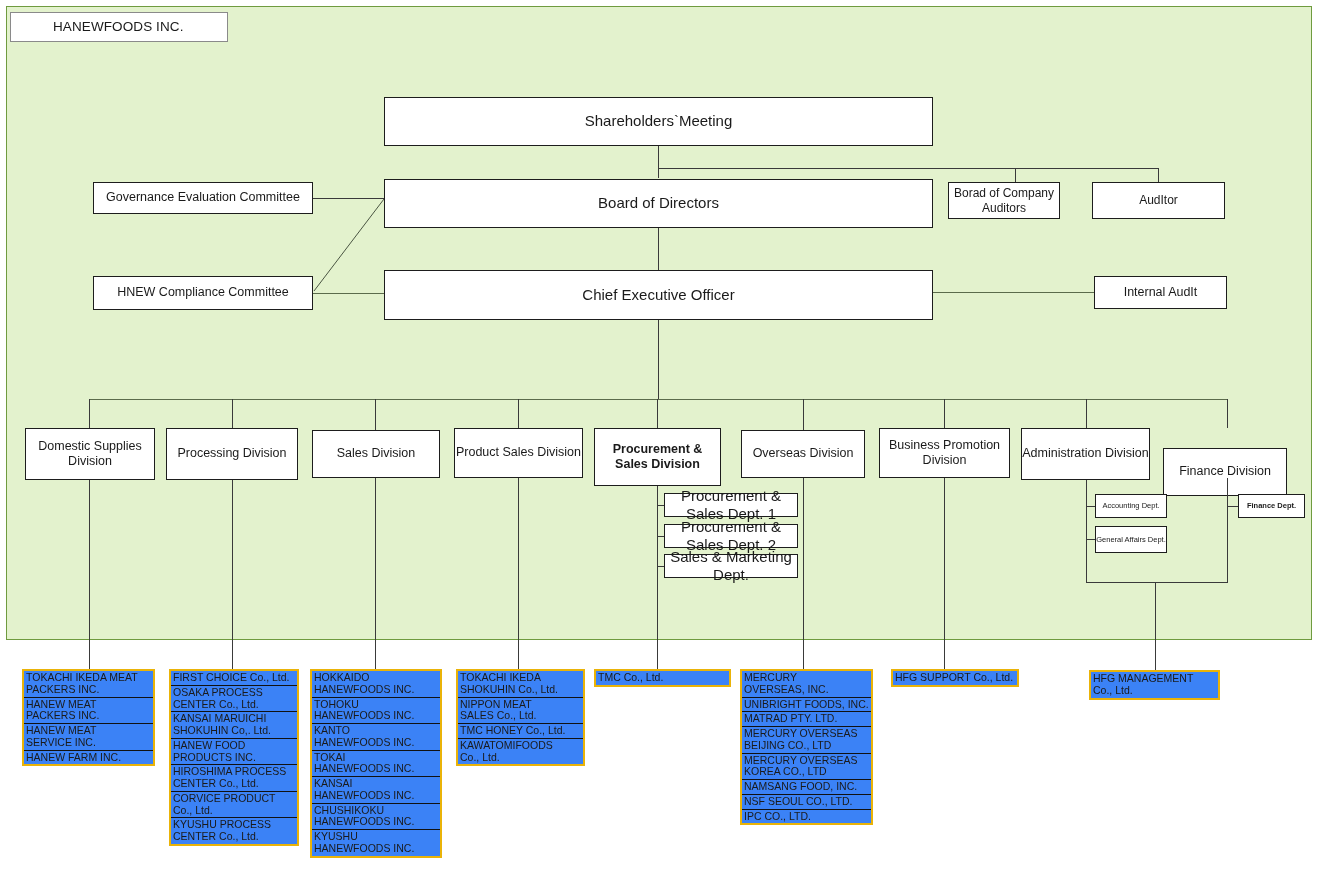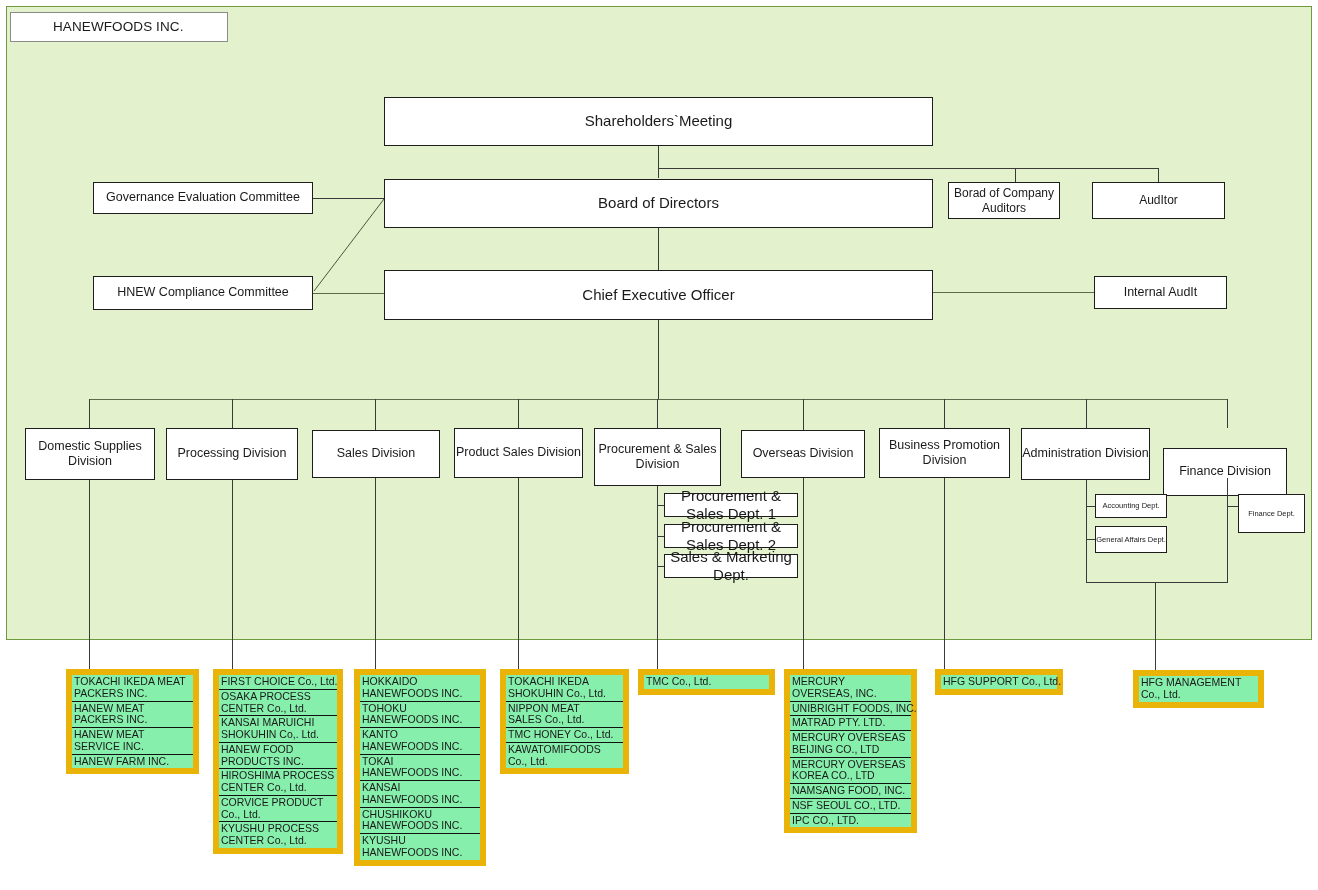--- a/index.html
+++ b/index.html
@@ -28,22 +28,22 @@
              justify-content:flex-start;padding-left:42px;letter-spacing:.1px;}
 
   .top-box{font-size:15px;}
   .mid-box{font-size:12.5px;}
   .aud-box{font-size:12px;}
   .div-box{font-size:12.5px;}
   .dept-box{font-size:15px;}
   .dept-box-sm{font-size:7.5px;}
 
   
-  .sub{position:absolute;background:#86efac;border:6px solid #eab308;
-       box-sizing:border-box;margin-left:44px;}
+  .sub{position:absolute;background:#3b82f6;border:2px solid #eab308;
+       box-sizing:border-box;}
   .sub .row{border-bottom:1px solid #111;box-sizing:border-box;
             font-size:10.5px;padding:1px 3px 1px 2px;line-height:1.12;
             font-family:"Liberation Sans",sans-serif;}
   .sub .row:last-child{border-bottom:none;}
   .sub .l1{text-align:left;white-space:nowrap;}
   .sub .l2{white-space:nowrap;}
 </style>
 </head>
 <body>
 
@@ -132,21 +132,21 @@
   </div>
   <div class="box div-box" style="left:166px;top:428px;width:132px;height:52px;">
     <span>Processing Division</span>
   </div>
   <div class="box div-box" style="left:312px;top:430px;width:128px;height:48px;">
     <span>Sales Division</span>
   </div>
   <div class="box div-box" style="left:454px;top:428px;width:129px;height:50px;">
     <span>Product Sales Division</span>
   </div>
-  <div class="box div-box" style="left:594px;top:428px;width:127px;height:58px;">
+  <div class="box div-box" style="left:594px;top:428px;width:127px;height:58px;font-weight:bold;">
     <span>Procurement &amp; Sales Division</span>
   </div>
   <div class="box div-box" style="left:741px;top:430px;width:124px;height:48px;">
     <span>Overseas  Division</span>
   </div>
   <div class="box div-box" style="left:879px;top:428px;width:131px;height:50px;">
     <span>Business Promotion Division</span>
   </div>
   <div class="box div-box" style="left:1021px;top:428px;width:129px;height:52px;">
     <span>Administration Division</span>
@@ -180,21 +180,21 @@
   <div class="hline" style="left:1086px;top:506px;width:10px;"></div>
   <div class="hline" style="left:1086px;top:539px;width:10px;"></div>
   <div class="hline" style="left:1227px;top:506px;width:12px;"></div>
 
   <div class="box dept-box-sm" style="left:1095px;top:494px;width:72px;height:24px;">
     <span>Accounting Dept.</span>
   </div>
   <div class="box dept-box-sm" style="left:1095px;top:526px;width:72px;height:27px;">
     <span>General  Affairs Dept.</span>
   </div>
-  <div class="box dept-box-sm" style="left:1238px;top:494px;width:67px;height:39px;">
+  <div class="box dept-box-sm" style="left:1238px;top:494px;width:67px;height:24px;font-weight:bold;">
     <span>Finance Dept.</span>
   </div>
 
   <div class="sub" id="sub-domestic" style="left:22px;top:669px;width:133px;">
       <div class="row">
         <div class="l1">TOKACHI IKEDA MEAT</div>
         <div class="l2">PACKERS INC.</div>
       </div>
       <div class="row">
         <div class="l1">HANEW MEAT</div>

